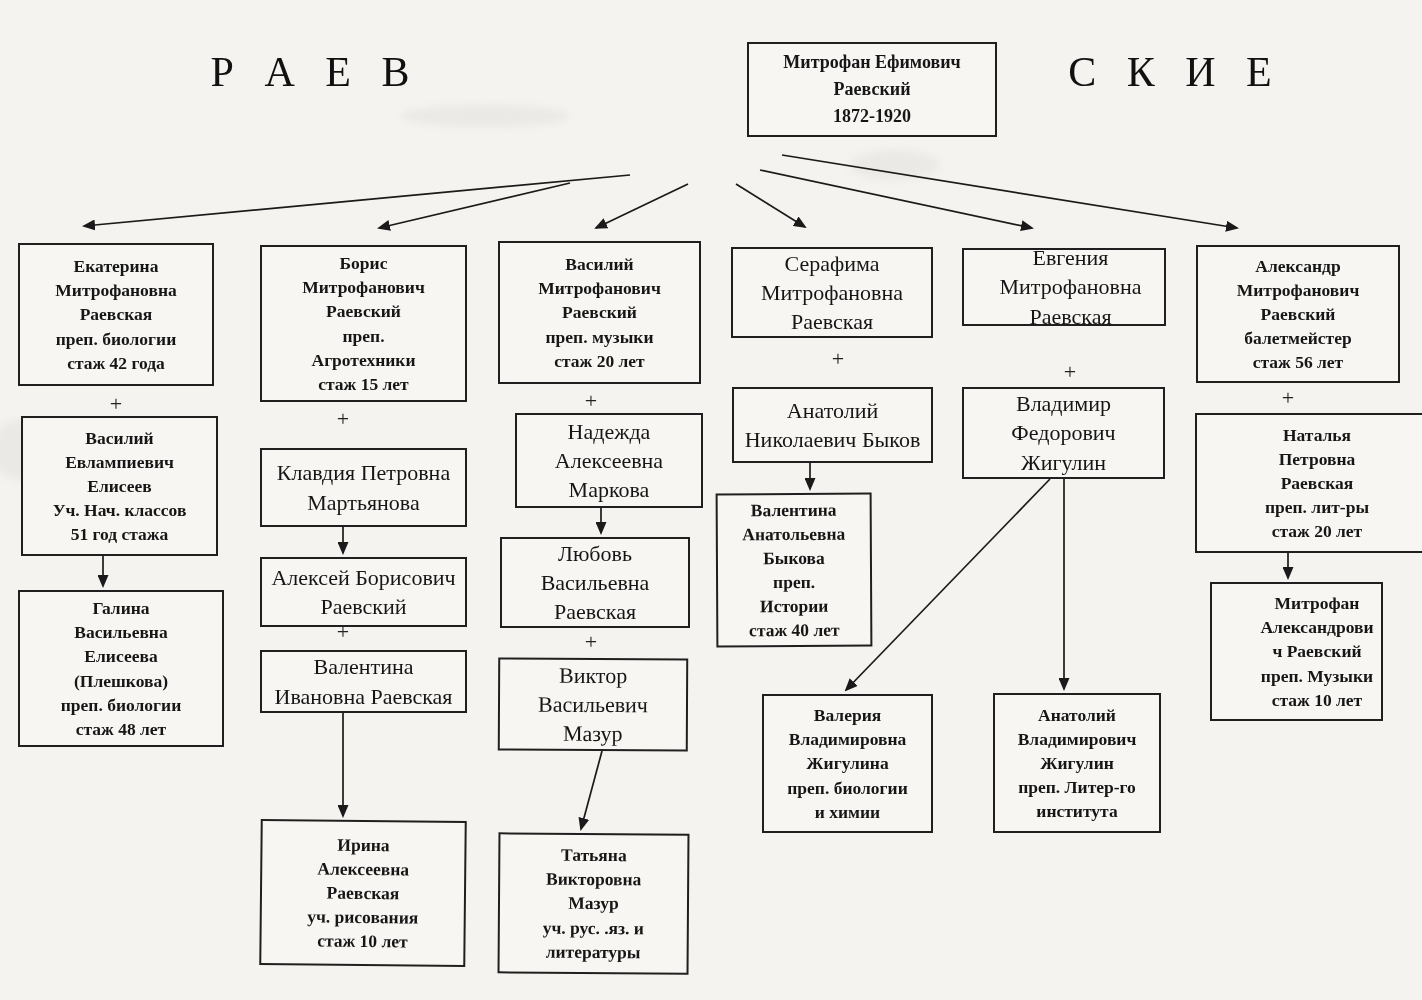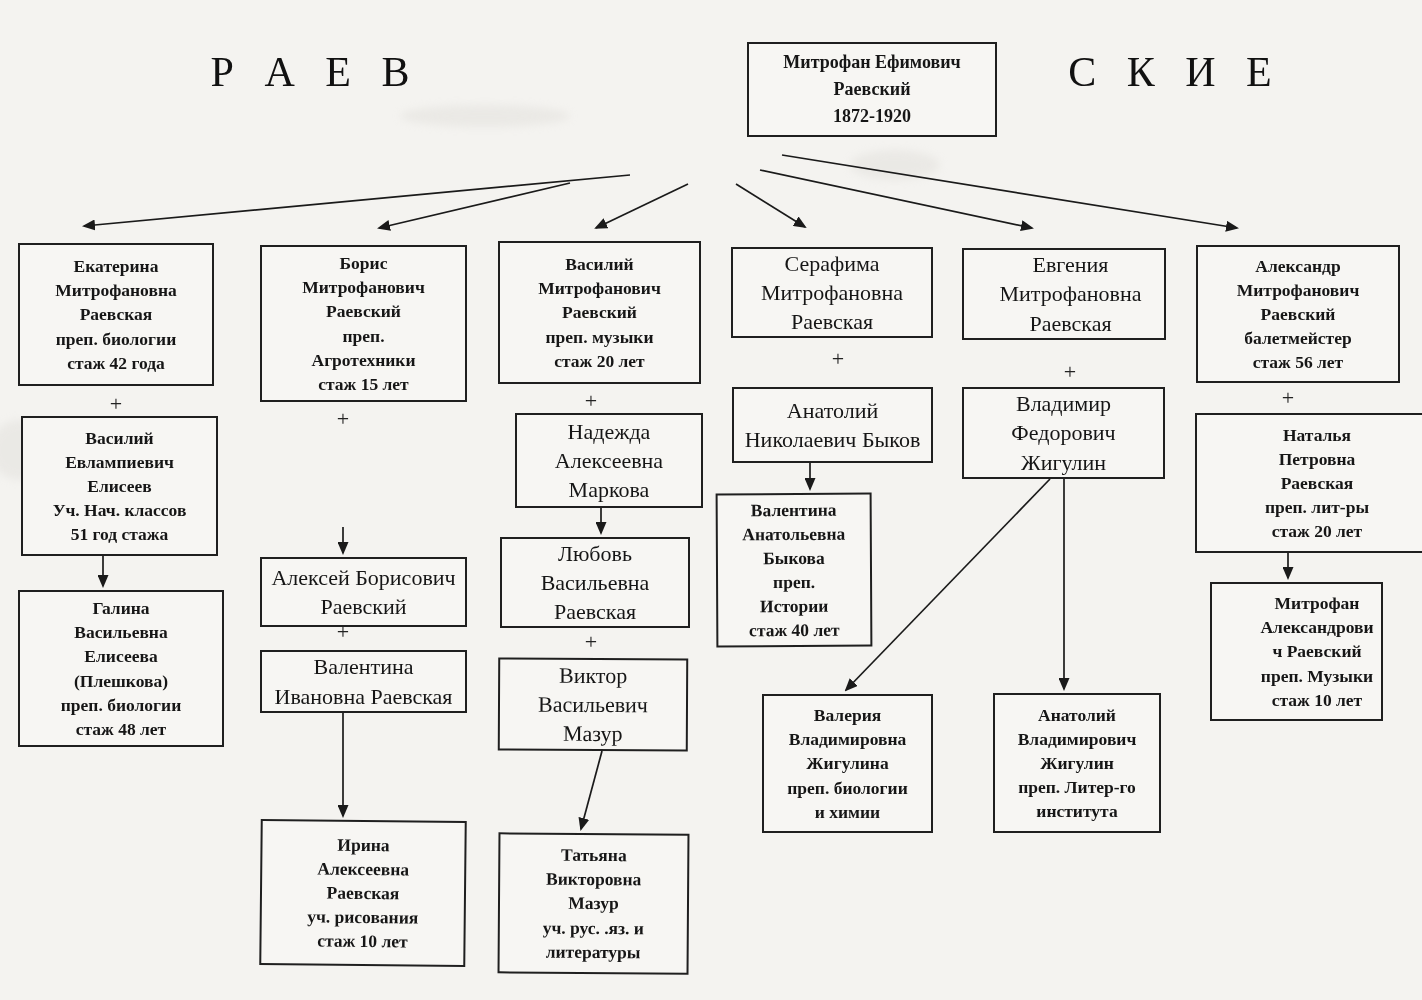--- a/index.html
+++ b/index.html
@@ -82,20 +82,22 @@
 (Плешкова)
 преп. биологии
 стаж 48 лет</div>
 
   <div class="b bold" style="left:260px;top:245px;width:207px;height:157px;">Борис
 Митрофанович
 Раевский
 преп.
 Агротехники
 стаж 15 лет</div>
+  <div class="b reg" style="left:260px;top:448px;width:207px;height:79px;">Клавдия Петровна
+Мартьянова</div>
   <div class="b reg" style="left:260px;top:557px;width:207px;height:70px;">Алексей Борисович
 Раевский</div>
   <div class="b reg" style="left:260px;top:650px;width:207px;height:63px;">Валентина
 Ивановна Раевская</div>
   <div class="b bold" style="left:260px;top:820px;width:206px;height:146px;transform:rotate(0.6deg);">Ирина
 Алексеевна
 Раевская
 уч. рисования
 стаж 10 лет</div>
 
@@ -124,21 +126,21 @@
 Раевская</div>
   <div class="b reg" style="left:732px;top:387px;width:201px;height:76px;">Анатолий
 Николаевич Быков</div>
   <div class="b bold" style="left:716px;top:493px;width:156px;height:154px;transform:rotate(-0.3deg);">Валентина
 Анатольевна
 Быкова
 преп.
 Истории
 стаж 40 лет</div>
 
-  <div class="b reg" style="left:962px;top:248px;width:204px;height:92px;padding-left:17px;">Евгения
+  <div class="b reg" style="left:962px;top:248px;width:204px;height:78px;padding-left:17px;">Евгения
 Митрофановна
 Раевская</div>
   <div class="b reg" style="left:962px;top:387px;width:203px;height:92px;">Владимир
 Федорович
 Жигулин</div>
   <div class="b bold" style="left:762px;top:694px;width:171px;height:139px;">Валерия
 Владимировна
 Жигулина
 преп. биологии
 и химии</div>

